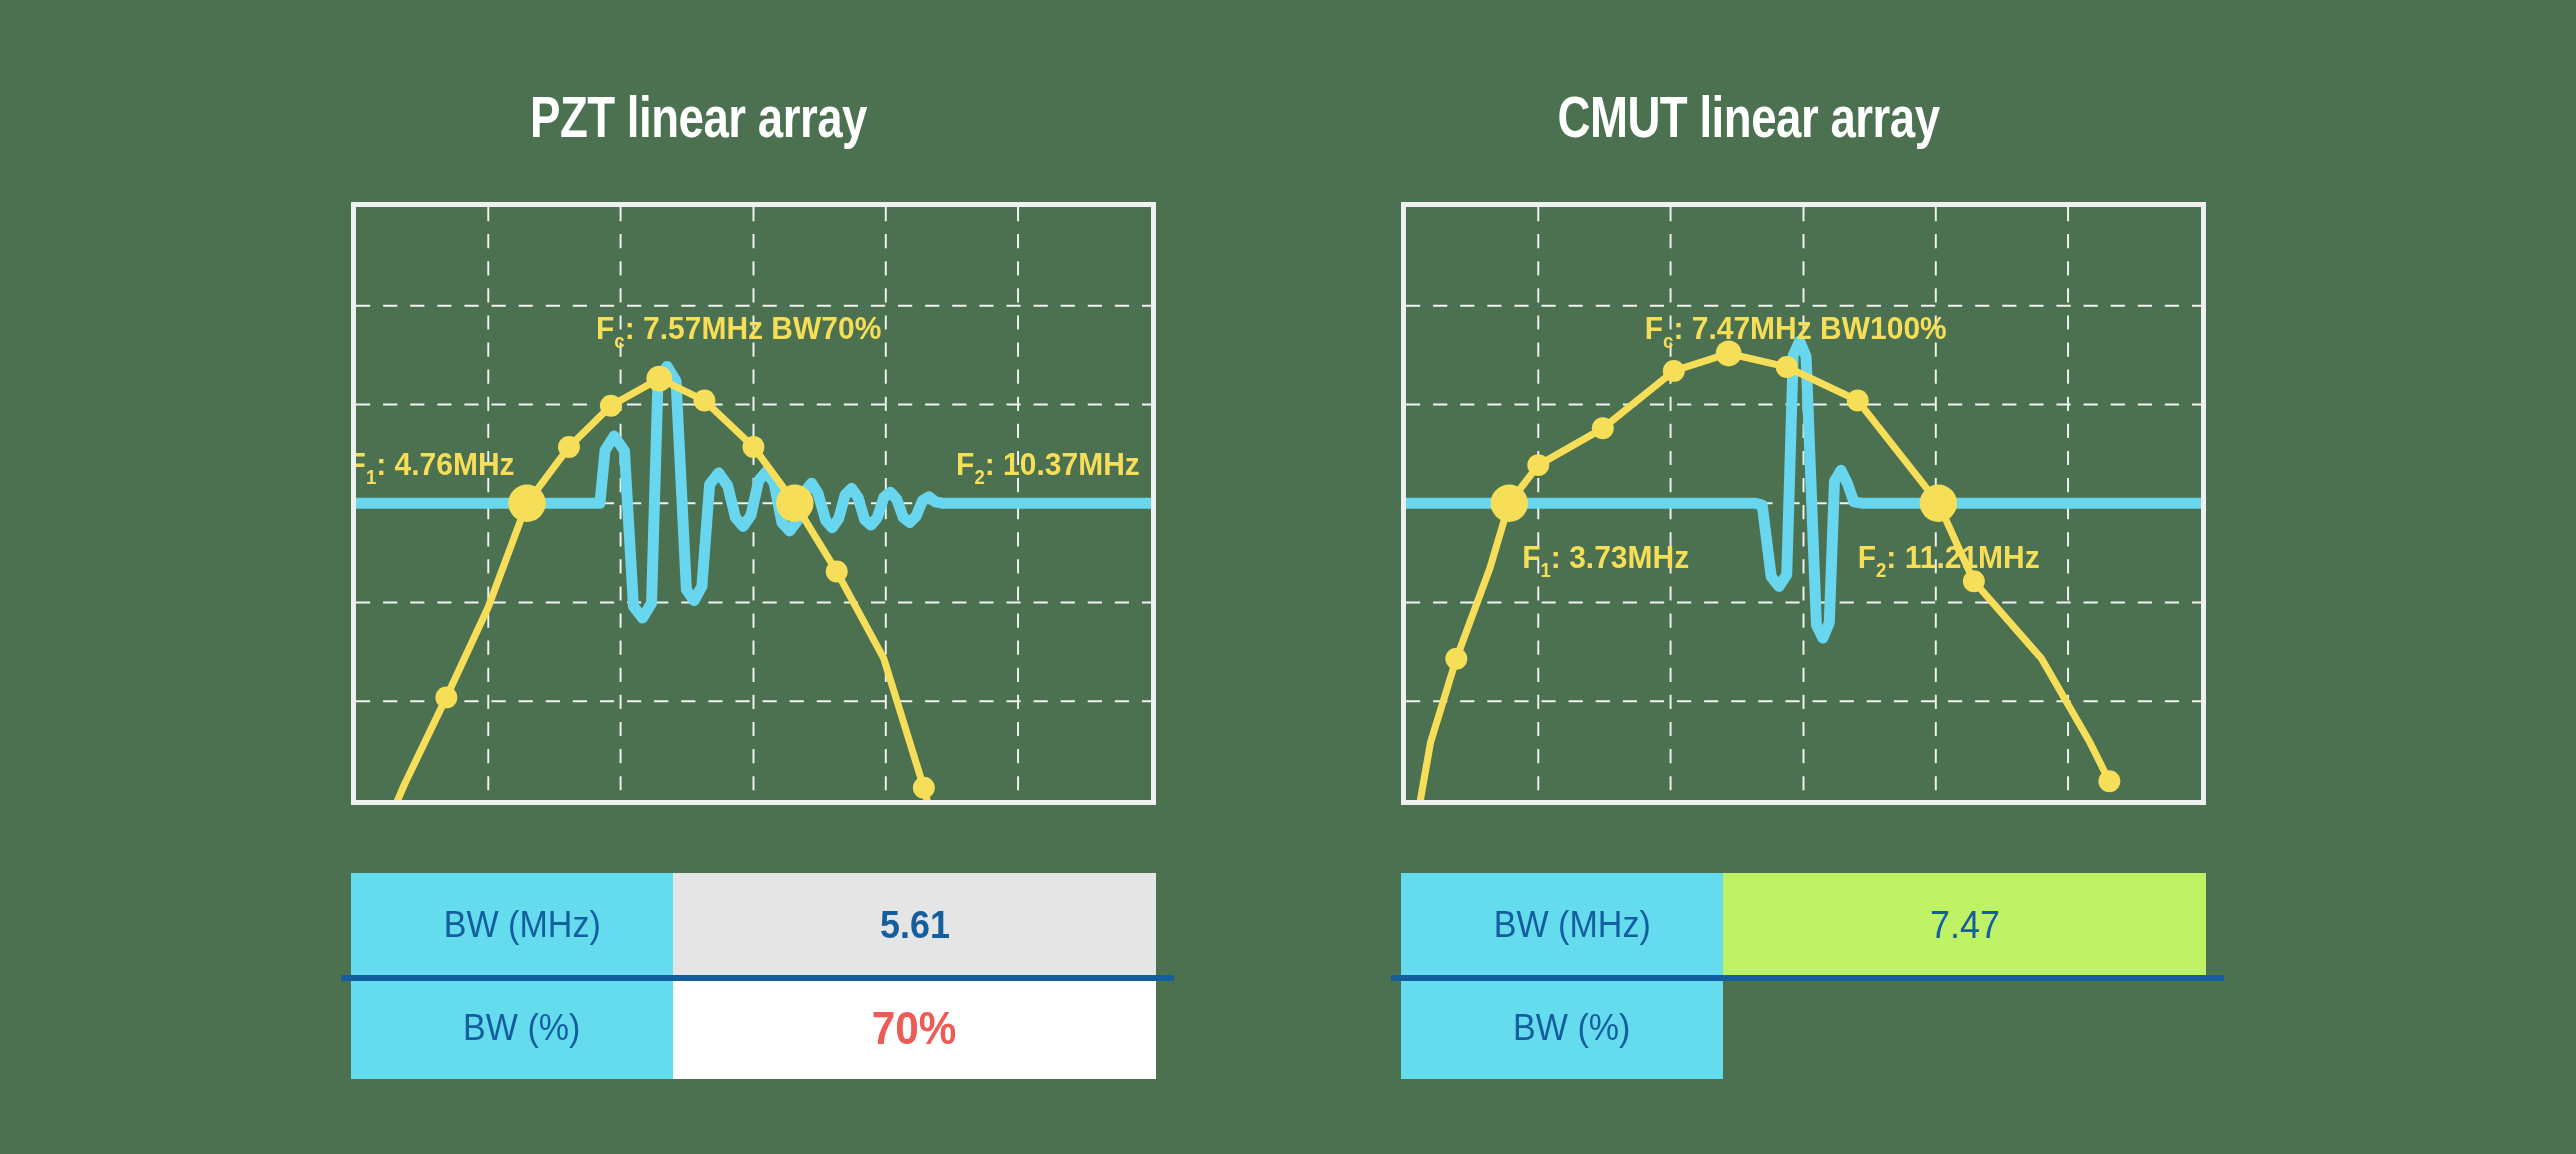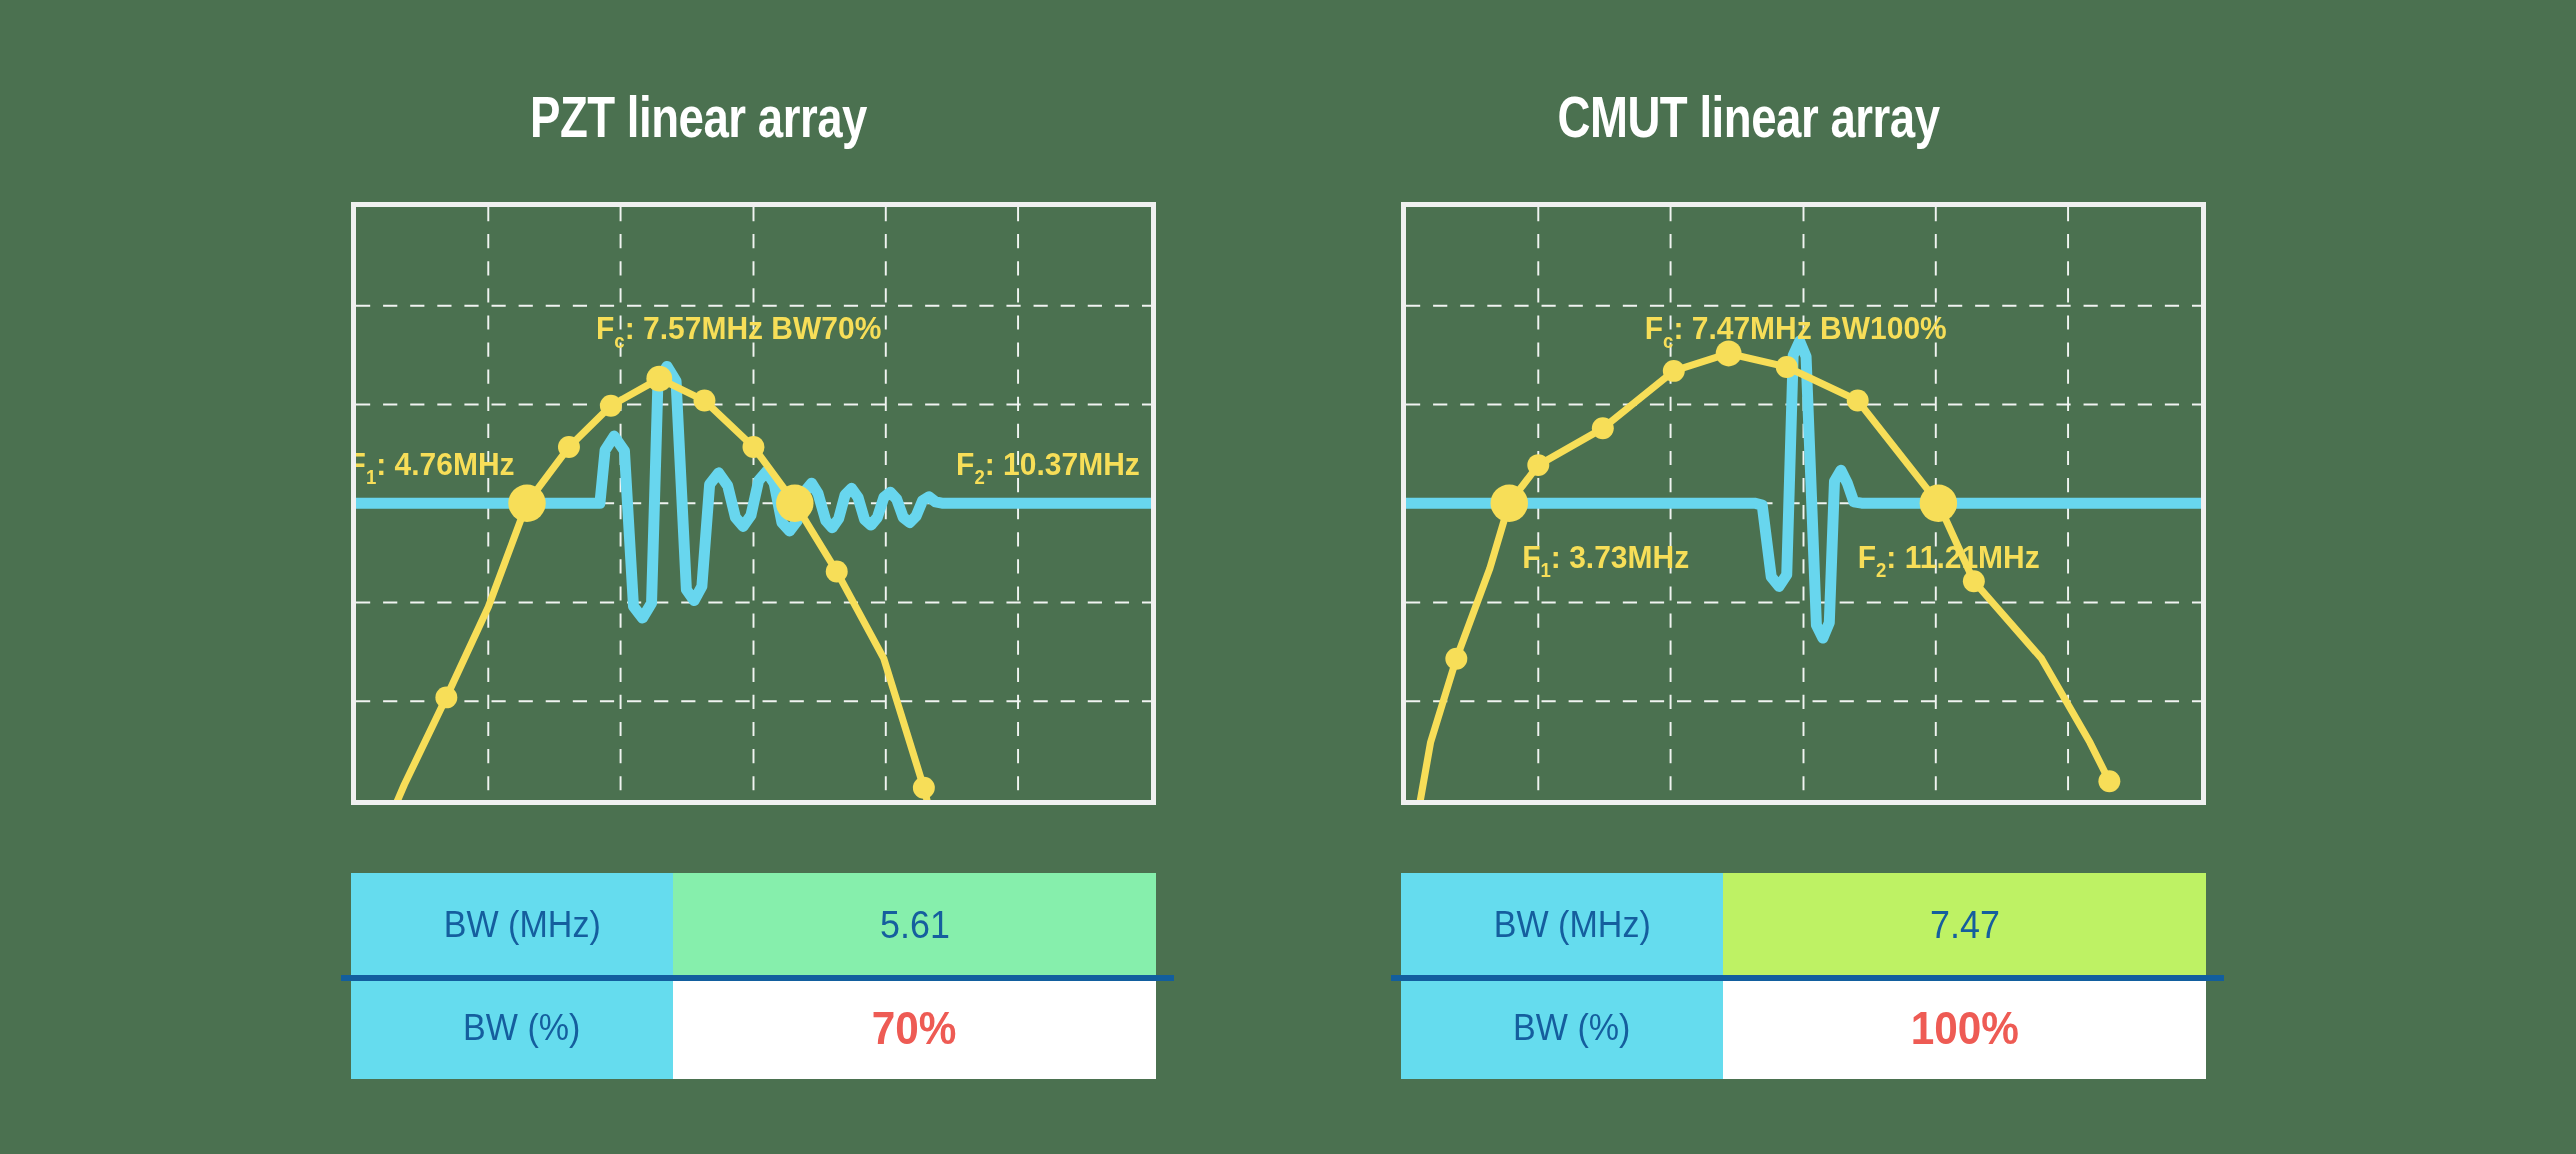--- a/index.html
+++ b/index.html
@@ -161,21 +161,21 @@
           </g>
         </svg>
       </div>
     </div>
 
     <div class="bw-table">
       <div class="bw-row">
         <div class="bw-label-cell" style="background: rgb(101, 220, 238); color: rgb(21, 94, 158);">
           <span>BW (MHz)</span>
         </div>
-        <div class="bw-value-cell" style="background: #86efac; color: rgb(21, 94, 158);">
+        <div class="bw-value-cell" style="background: #e5e5e5; color: rgb(21, 94, 158); font-weight: bold;">
           <span>5.61</span>
         </div>
       </div>
       <div class="bw-divider" style="background: rgb(18, 94, 158);"></div>
       <div class="bw-row">
         <div class="bw-label-cell" style="background: rgb(101, 220, 238); color: rgb(21, 94, 158);">
           <span>BW (%)</span>
         </div>
         <div class="bw-value-cell pct" style="background: rgb(255, 255, 255); color: rgb(21, 94, 158);">
           <span style="color: rgb(238, 91, 84);">70%</span>
@@ -253,21 +253,18 @@
         </div>
         <div class="bw-value-cell" style="background: #bef264; color: rgb(21, 94, 158);">
           <span>7.47</span>
         </div>
       </div>
       <div class="bw-divider" style="background: rgb(18, 94, 158);"></div>
       <div class="bw-row">
         <div class="bw-label-cell" style="background: rgb(101, 220, 238); color: rgb(21, 94, 158);">
           <span>BW (%)</span>
         </div>
-        <div class="bw-value-cell pct" style="background: rgb(255, 255, 255); color: rgb(21, 94, 158);">
-          <span style="color: rgb(238, 91, 84);">100%</span>
-        </div>
       </div>
     </div>
   </div>
 
 </div>
 
 
 </body></html>

